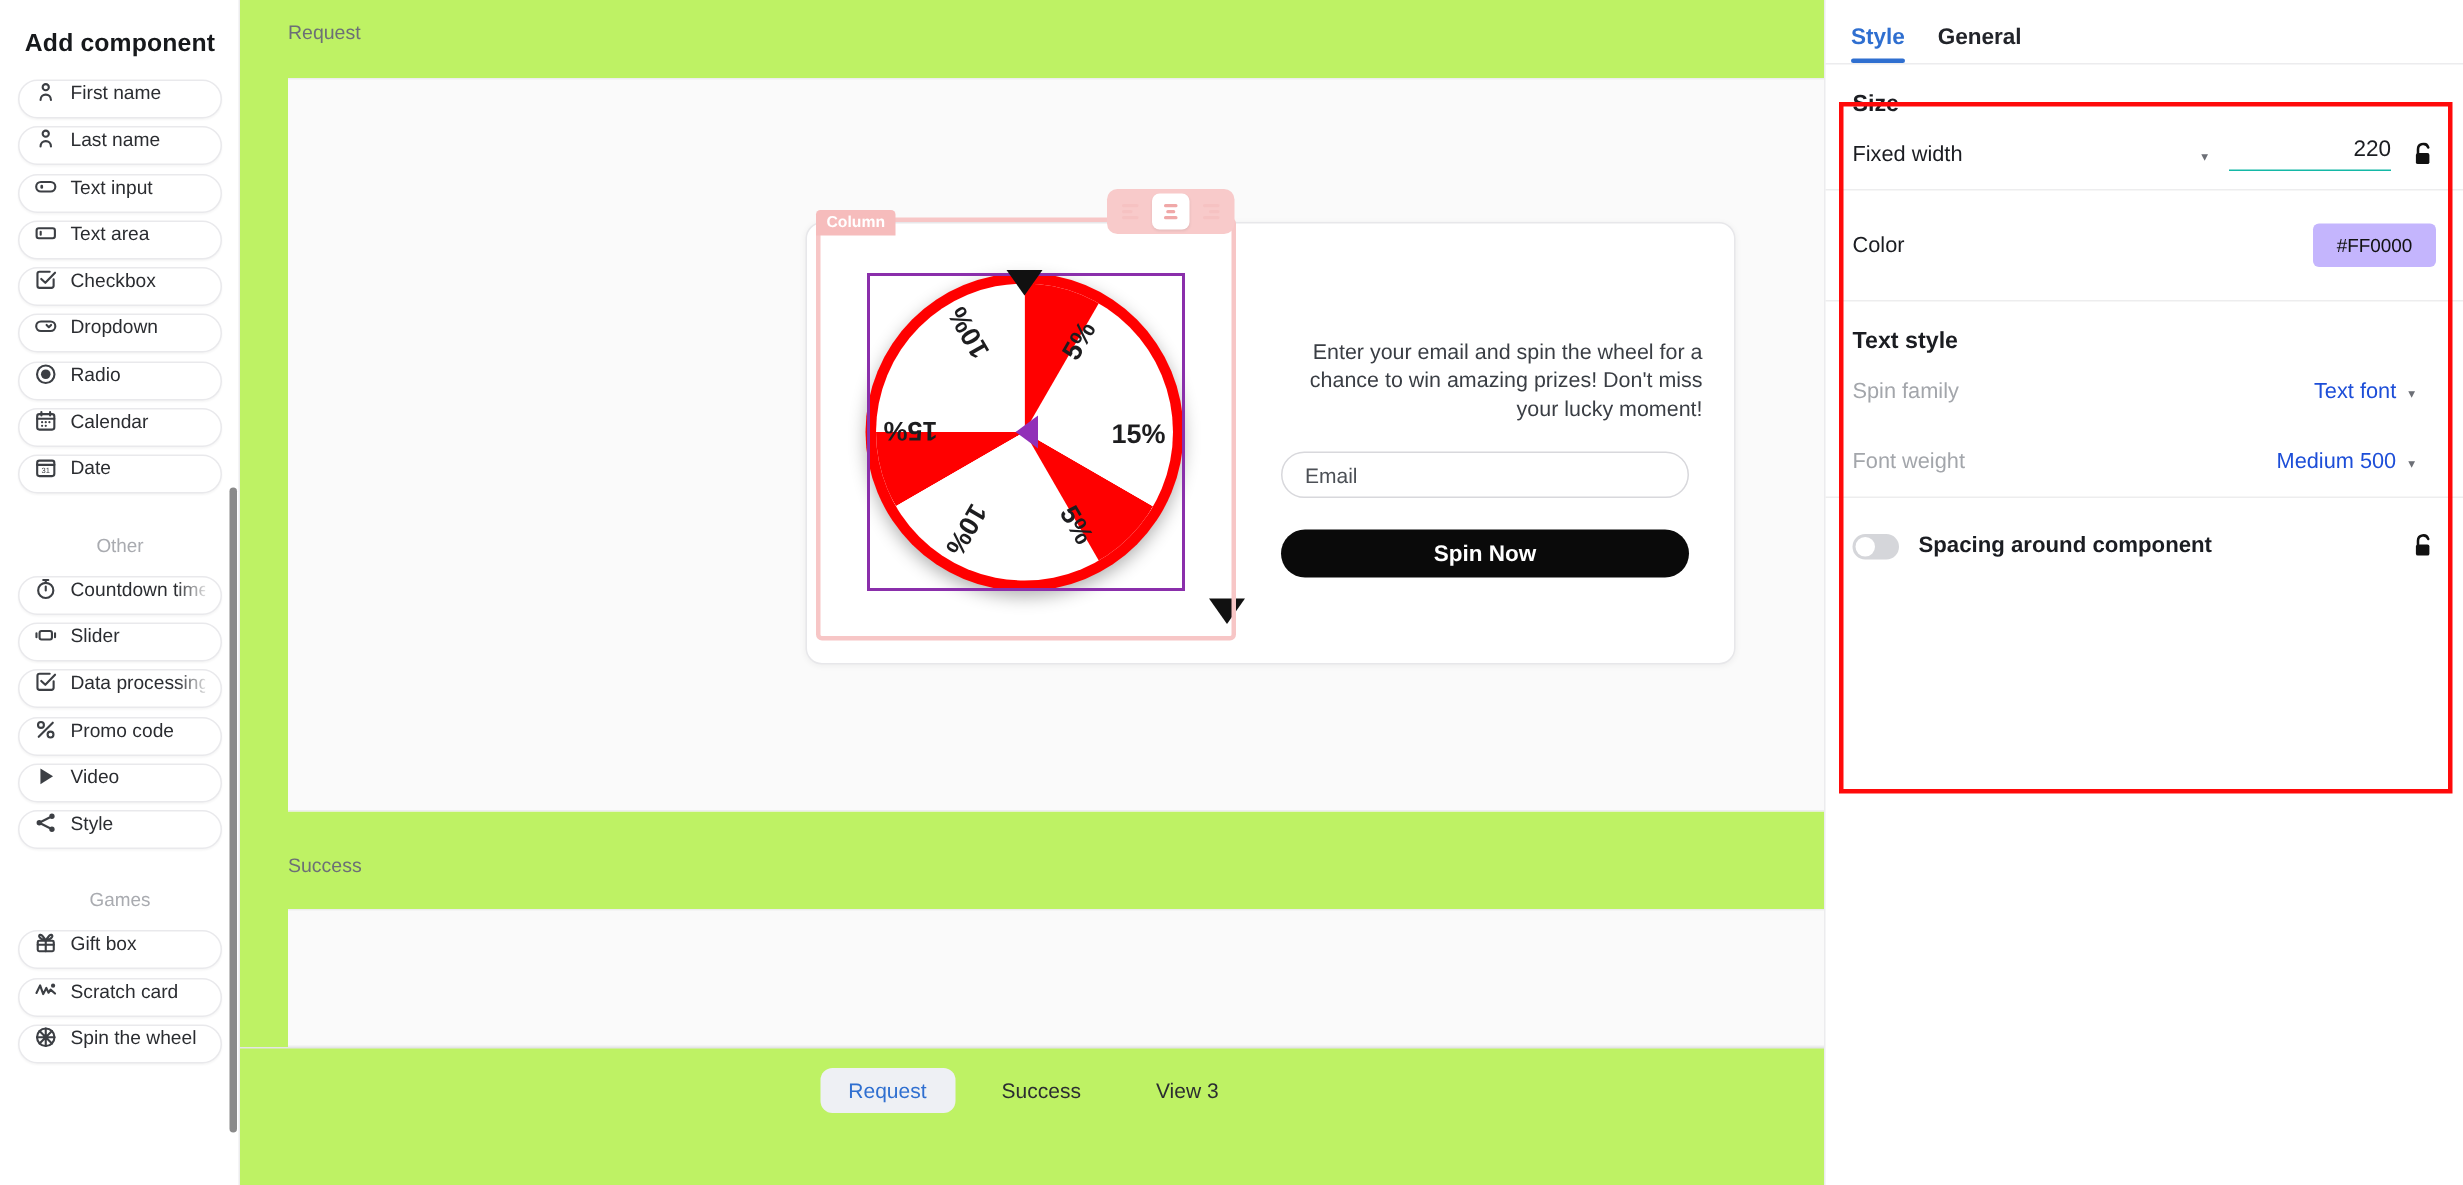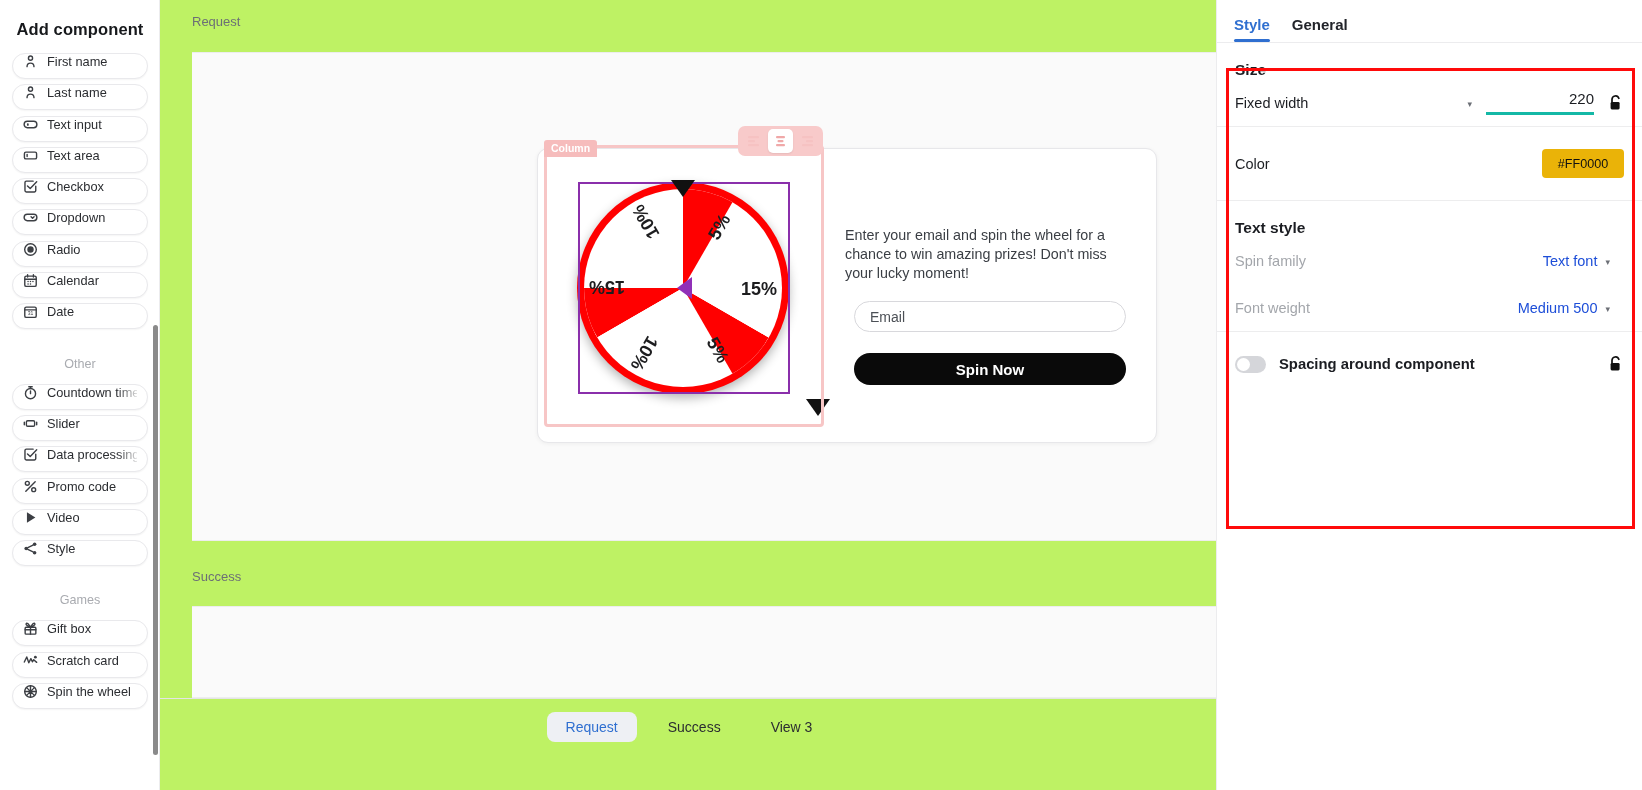--- a/index.html
+++ b/index.html
@@ -145,21 +145,21 @@
     border-right: 15px solid #9130b8;
   }
 
   
   .card-title {
     position: absolute; left: 679px; top: 175px; width: 300px;
     text-align: center; font-size: 24.5px; font-weight: bold; color: #2f3338;
   }
   .card-desc {
     position: absolute; left: 685px; top: 226px; width: 290px;
-    text-align: left; font-size: 14.3px; line-height: 1.32; color: #3a3e44;
+    text-align: right; font-size: 14.3px; line-height: 1.32; color: #3a3e44;
   }
   .email-input {
     position: absolute; left: 694px; top: 301px; width: 272px; height: 31px;
     border: 1px solid #d8d8dc; border-radius: 16px; background: #fff;
     display: flex; align-items: center; padding: 0 15px;
     font-size: 14px; color: #4c5056;
   }
   .spin-btn {
     position: absolute; left: 694px; top: 353px; width: 272px; height: 32px;
     background: #0a0a0a; border-radius: 17px; color: #fff;
@@ -215,29 +215,29 @@
   .rrow.disabled .rlabel { color: #a3a6ab; }
   .rrow .rval {
     font-size: 14.5px; color: #1b1d22; margin-right: 8px;
   }
   .rrow.disabled .rval { color: #1d4ed8; }
   .caret {
     font-size: 9px; color: #6c6f76; margin-right: 14px; transform: translateY(1px);
   }
   .num-field {
     width: 108px; text-align: right; font-size: 15px; color: #1b1d22;
-    border-bottom: 3px solid #14b8a6; padding-bottom: 5px; margin-right: 14px;
+    border-bottom: 1px solid #14b8a6; padding-bottom: 5px; margin-right: 14px;
   }
   .lock-ico { width: 16px; display: flex; justify-content: center; cursor: pointer; }
   .swatch {
     min-width: 82px; height: 29px; border-radius: 4px;
     display: flex; align-items: center; justify-content: center;
     font-size: 12.6px; cursor: pointer;
   }
-  .swatch.red { background: #eab308; color: #111; }
+  .swatch.red { background: #c4b5fd; color: #111; }
   .swatch.black { background: #000000; color: #ffffff; }
   .toggle-row {
     display: flex; align-items: center; height: 64px; position: relative;
   }
   .toggle {
     width: 31px; height: 17px; border-radius: 10px; background: #d5d6da;
     position: relative; cursor: pointer; flex: 0 0 31px;
   }
   .toggle::after {
     content: ""; position: absolute; left: 2px; top: 2px;

